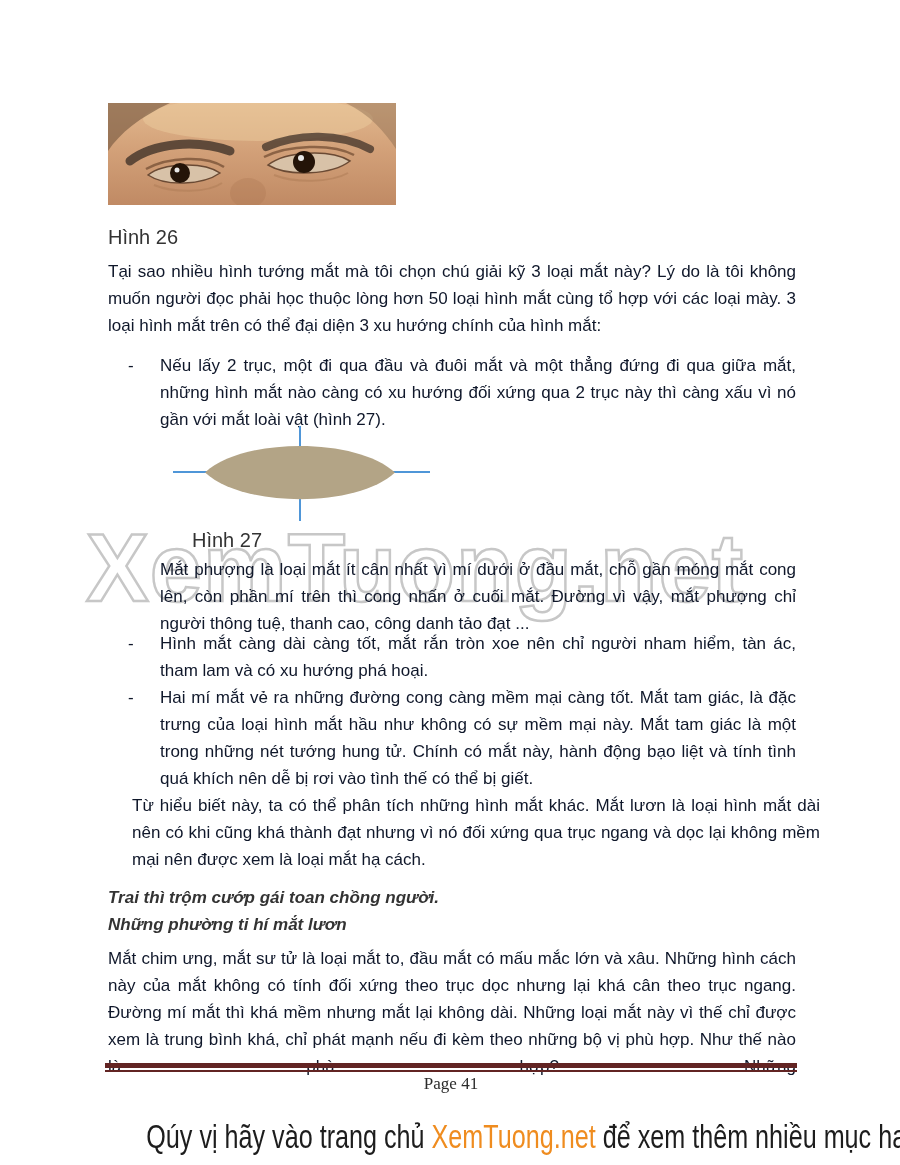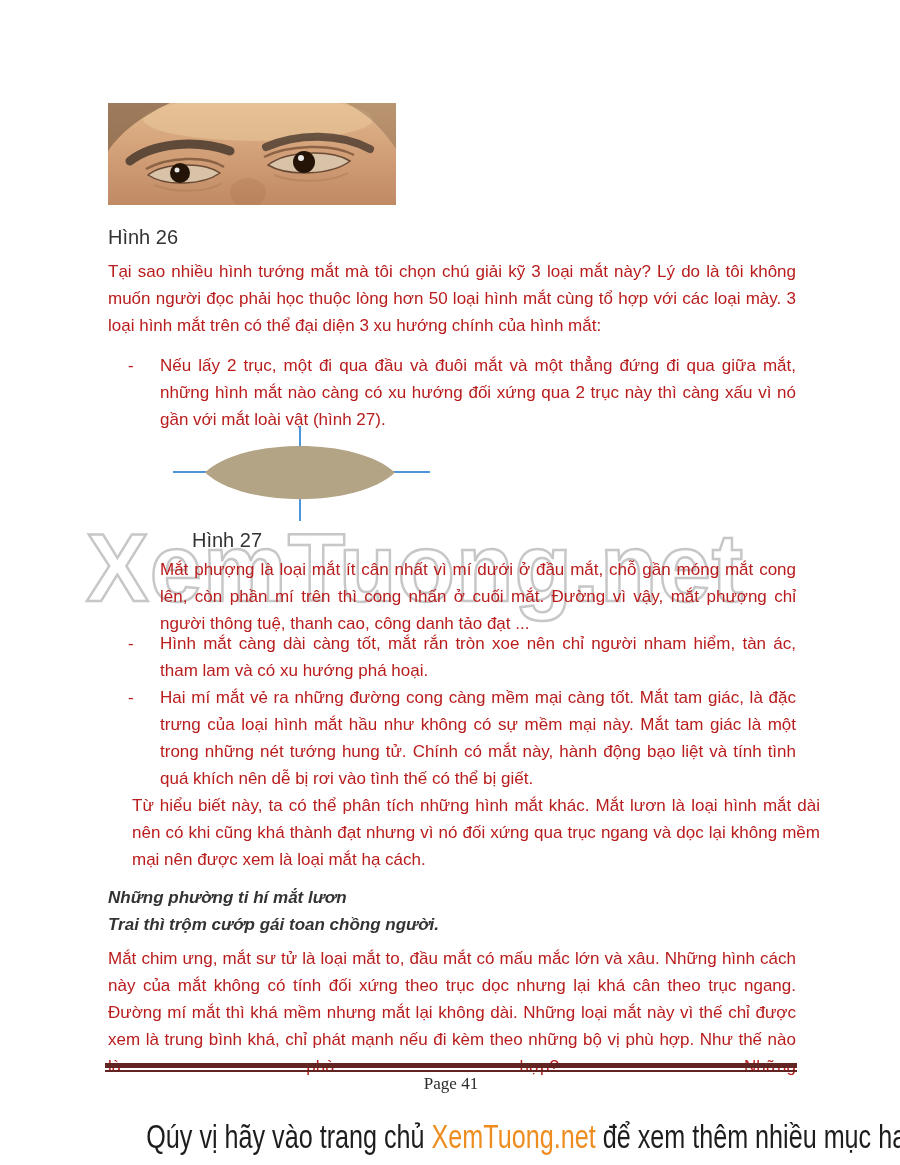--- a/index.html
+++ b/index.html
@@ -10,21 +10,21 @@
     height: 1165px;
     background: #ffffff;
     font-family: "Liberation Sans", sans-serif;
     color: #333333;
     overflow: hidden;
   }
   .abs { position: absolute; }
   .txt {
     font-size: 17px;
     line-height: 27px;
-    color: #b91c1c;
+    color: #0f172a;
     z-index: 2;
   }
   .just { text-align: justify; }
   .just-all { text-align: justify; text-align-last: justify; }
   .caption { font-size: 20px; line-height: 27px; z-index: 2; }
   .bullet-row { display: flex; z-index: 2; }
   .bullet-dash { width: 32px; flex: 0 0 32px; }
   .bullet-text { flex: 1 1 auto; }
   .verse { font-style: italic; font-weight: bold; font-size: 17px; line-height: 27px; z-index: 2; }
 
@@ -143,22 +143,22 @@
   </div>
 
   <div class="abs bullet-row" style="left:128px; top:684px; width:668px;">
     <div class="txt bullet-dash">-</div>
     <div class="txt just bullet-text">Hai mí mắt vẻ ra những đường cong càng mềm mại càng tốt. Mắt tam giác, là đặc trưng của loại hình mắt hầu như không có sự mềm mại này. Mắt tam giác là một trong những nét tướng hung tử. Chính có mắt này, hành động bạo liệt và tính tình quá khích nên dễ bị rơi vào tình thế có thể bị giết.</div>
   </div>
 
   <div class="abs txt just" style="left:116px; top:792px; width:688px;margin-left:16px;">Từ hiểu biết này, ta có thể phân tích những hình mắt khác. Mắt lươn là loại hình mắt dài nên có khi cũng khá thành đạt nhưng vì nó đối xứng qua trục ngang và dọc lại không mềm mại nên được xem là loại mắt hạ cách.</div>
 
   <div class="abs" style="left:108px; top:884px; width:688px;">
+    <div class="verse">Trai thì trộm cướp gái toan chồng người.</div>
     <div class="verse">Những phường ti hí mắt lươn</div>
-    <div class="verse">Trai thì trộm cướp gái toan chồng người.</div>
   </div>
 
   <div class="abs txt just-all" style="left:108px; top:945px; width:688px;">Mắt chim ưng, mắt sư tử là loại mắt to, đầu mắt có mấu mắc lớn và xâu. Những hình cách này của mắt không có tính đối xứng theo trục dọc nhưng lại khá cân theo trục ngang. Đường mí mắt thì khá mềm nhưng mắt lại không dài. Những loại mắt này vì thế chỉ được xem là trung bình khá, chỉ phát mạnh nếu đi kèm theo những bộ vị phù hợp. Như thế nào là phù hợp? Những</div>
 
   <div class="abs footer-rule"></div>
   <div class="abs page-num">Page 41</div>
 
   <div class="abs banner">
     <div class="banner-inner">
       <span>Qúy vị hãy vào trang chủ </span><span class="banner-link">XemTuong.net</span><span> để xem thêm nhiều mục hay khác</span>

